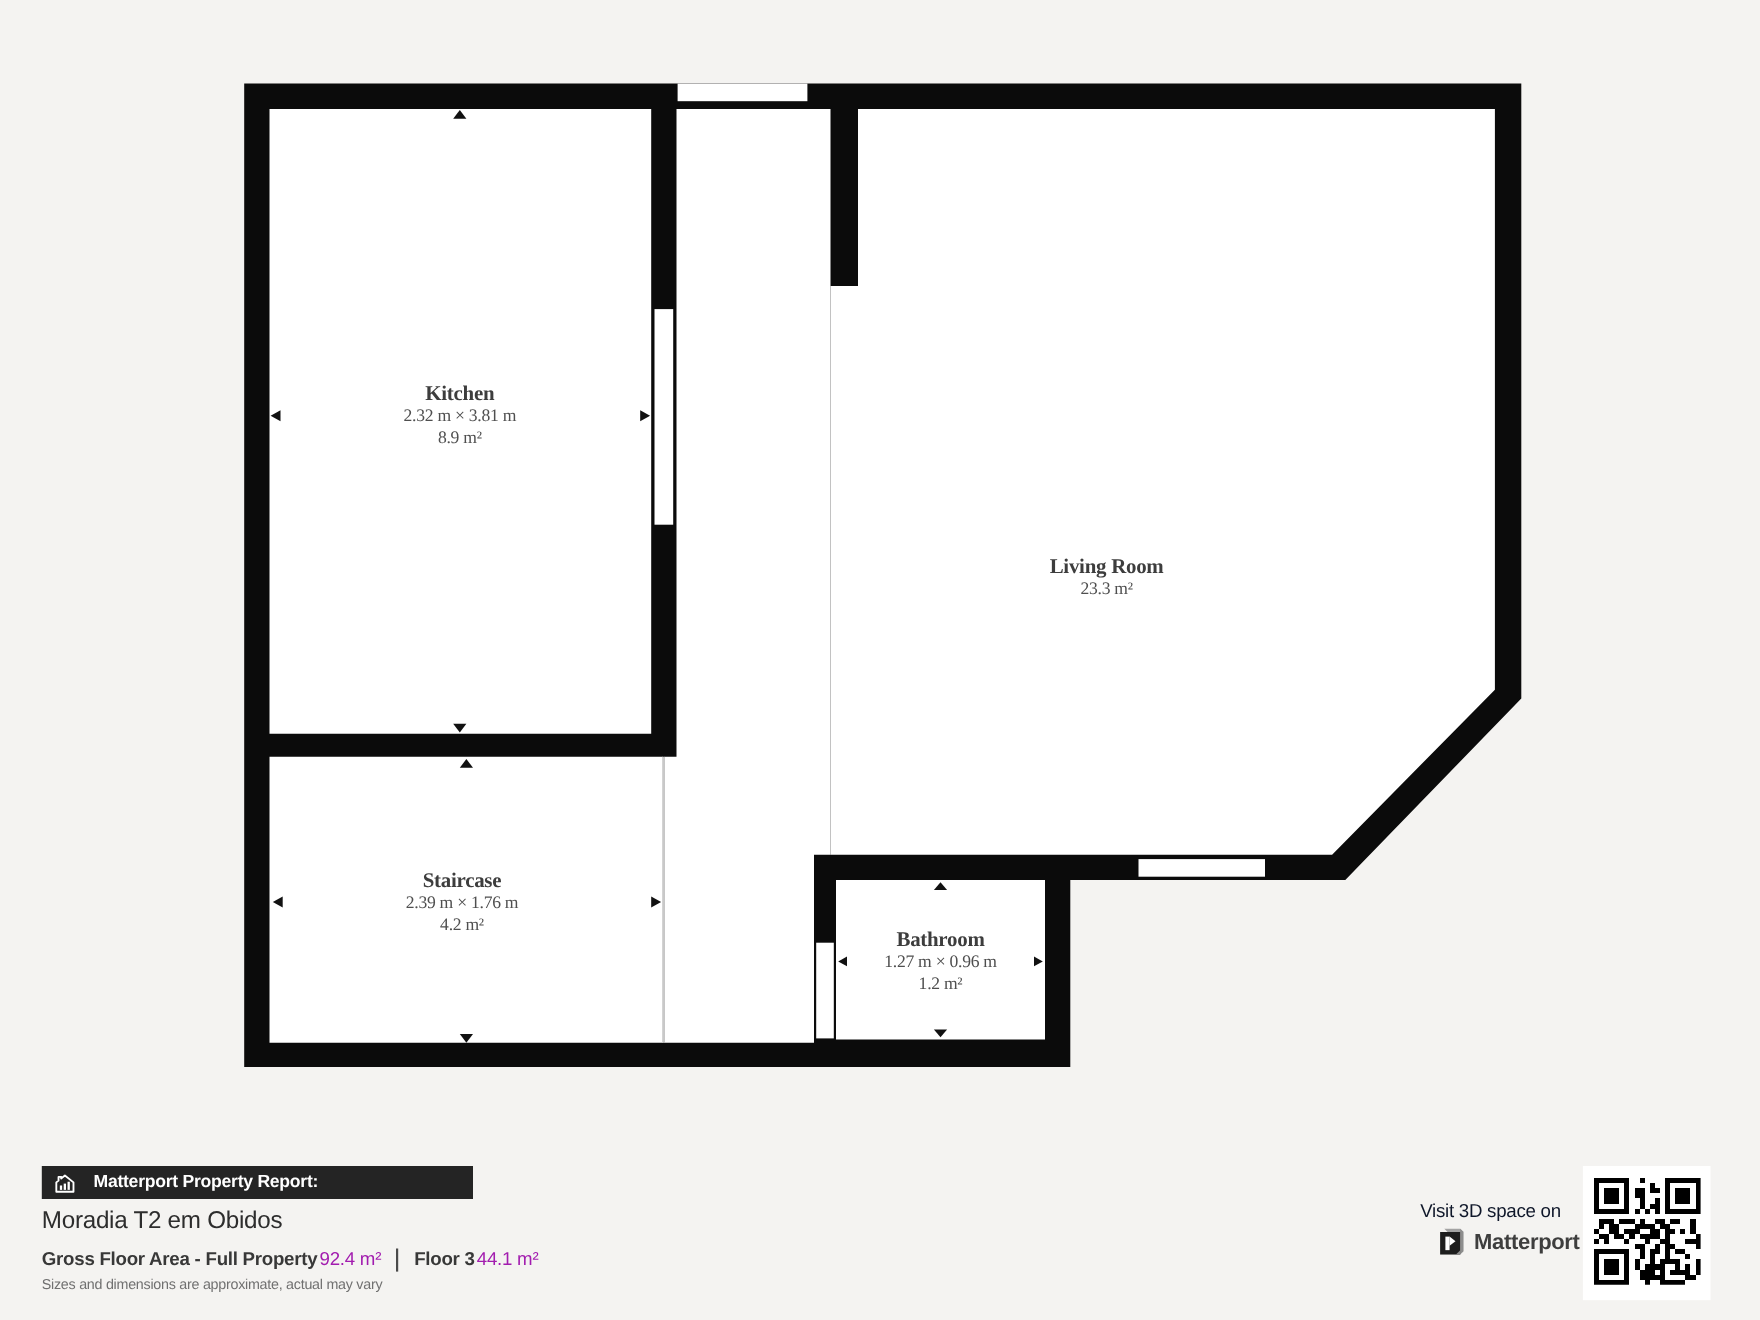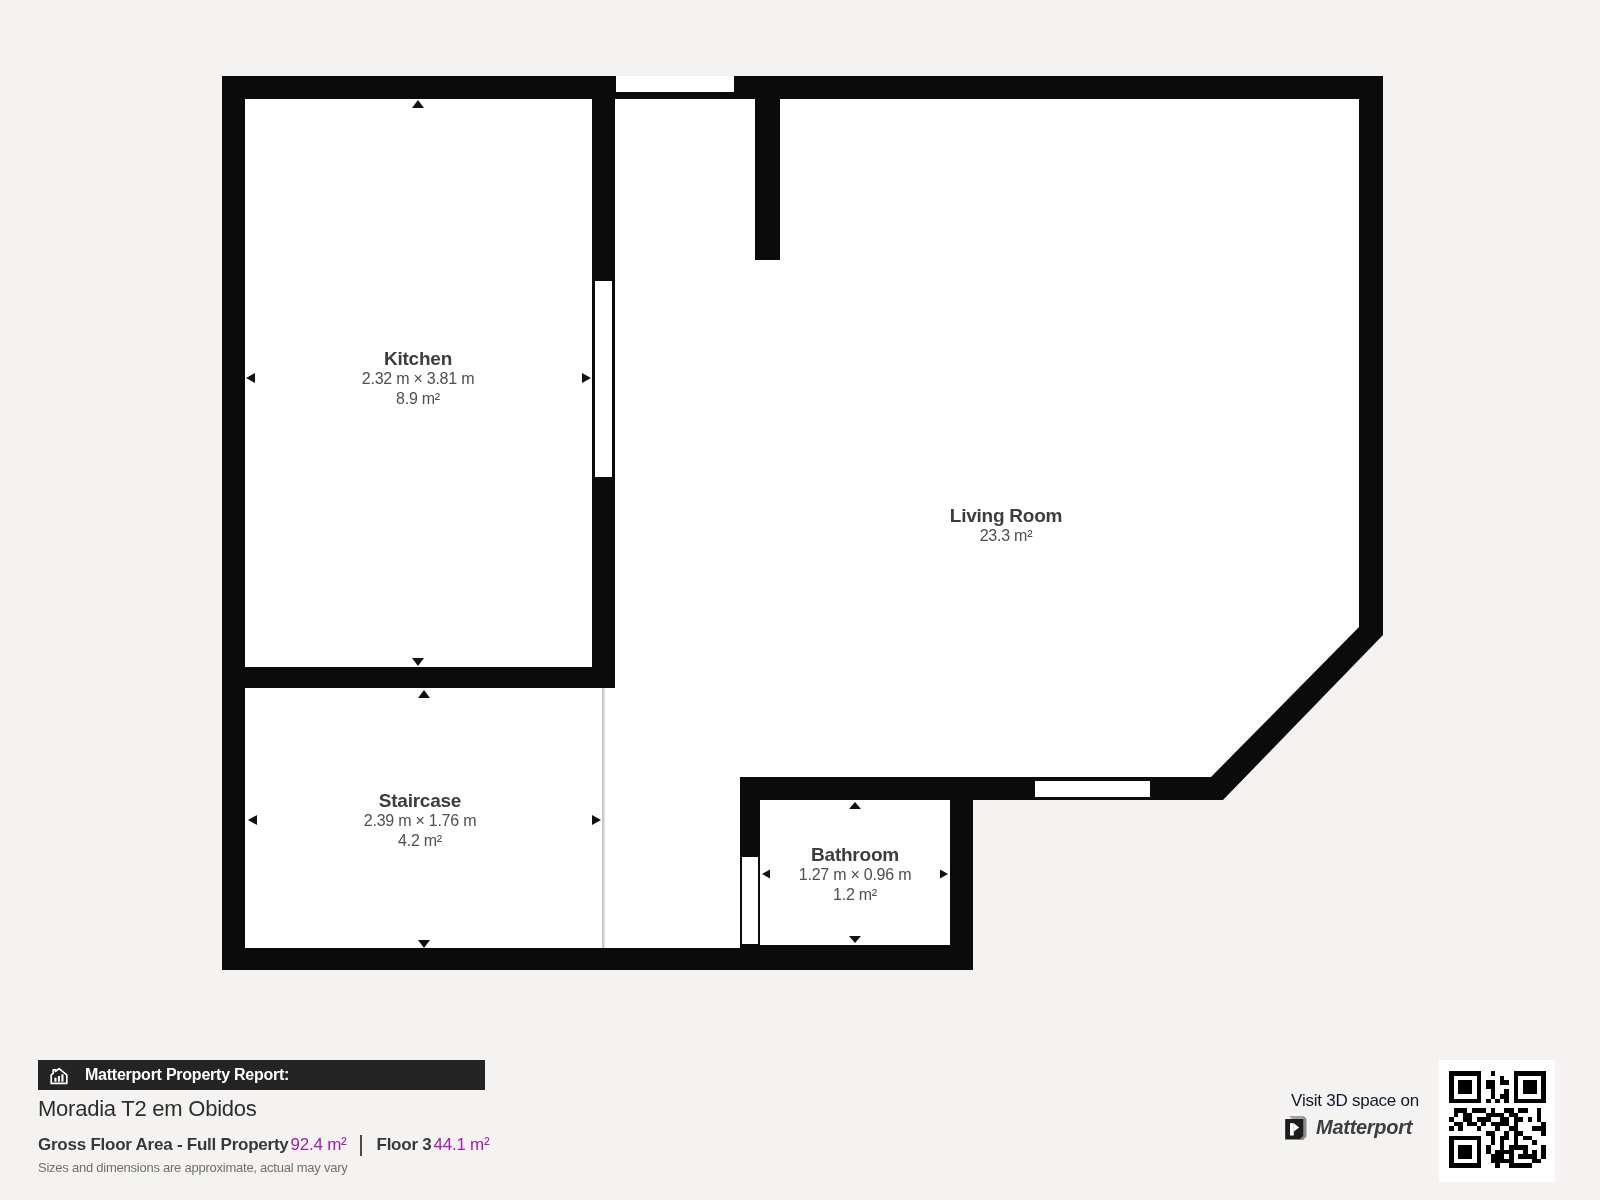--- a/index.html
+++ b/index.html
@@ -7,28 +7,28 @@
     width:1600px;height:1200px;position:relative;overflow:hidden;
     background:#f4f3f1;
     font-family:"Liberation Sans","DejaVu Sans",sans-serif;
     letter-spacing:-0.015em;
     -webkit-font-smoothing:antialiased;
   }
   #plan-svg{position:absolute;left:0;top:0;width:1600px;height:1200px;}
   
   .room-label{
     position:absolute;transform:translate(-50%,-50%);
-    text-align:center;white-space:nowrap;pointer-events:none;
+    text-align:center;white-space:nowrap;pointer-events:none;font-family:Liberation Serif, serif;
   }
   .room-name{font-size:19px;font-weight:bold;color:#3d3d3d;line-height:21px;}
   .room-dims{font-size:16px;color:#4f4f4f;line-height:20px;}
   .room-area{font-size:16px;color:#4f4f4f;line-height:19px;}
   
   .report-bar{
-    position:absolute;left:38px;top:1060px;width:447px;height:30px;
+    position:absolute;left:38px;top:1060px;width:392px;height:30px;
     background:#242424;display:flex;align-items:center;padding-left:11px;
     box-sizing:border-box;
   }
   .report-bar-label{color:#ffffff;font-size:16px;font-weight:bold;margin-left:16px;}
   .property-title{
     position:absolute;left:38px;top:1096px;margin:0;
     font-size:22px;font-weight:normal;color:#2d2d2d;line-height:26px;
   }
   .stats-row{
     position:absolute;left:38px;top:1133px;height:24px;
@@ -40,22 +40,22 @@
   .disclaimer{
     position:absolute;left:38px;top:1160px;
     font-size:13px;color:#707070;
   }
   
   .visit-label{
     position:absolute;right:181px;top:1091px;
     font-size:17px;color:#0f172a;
   }
   .brand-row{
-    position:absolute;right:188px;top:1113px;height:28px;
-    display:flex;align-items:center;font-style:italic;
+    position:absolute;right:164px;top:1113px;height:28px;
+    display:flex;align-items:flex-end;
   }
   .brand-wordmark{
     font-size:20px;font-weight:bold;color:#3e3e3e;margin-left:9px;
     letter-spacing:-0.3px;
   }
   .qr-box{
     position:absolute;left:1439px;top:1060px;width:116px;height:122px;
     background:#ffffff;
   }
   .qr-box svg{position:absolute;left:10px;top:11px;}

